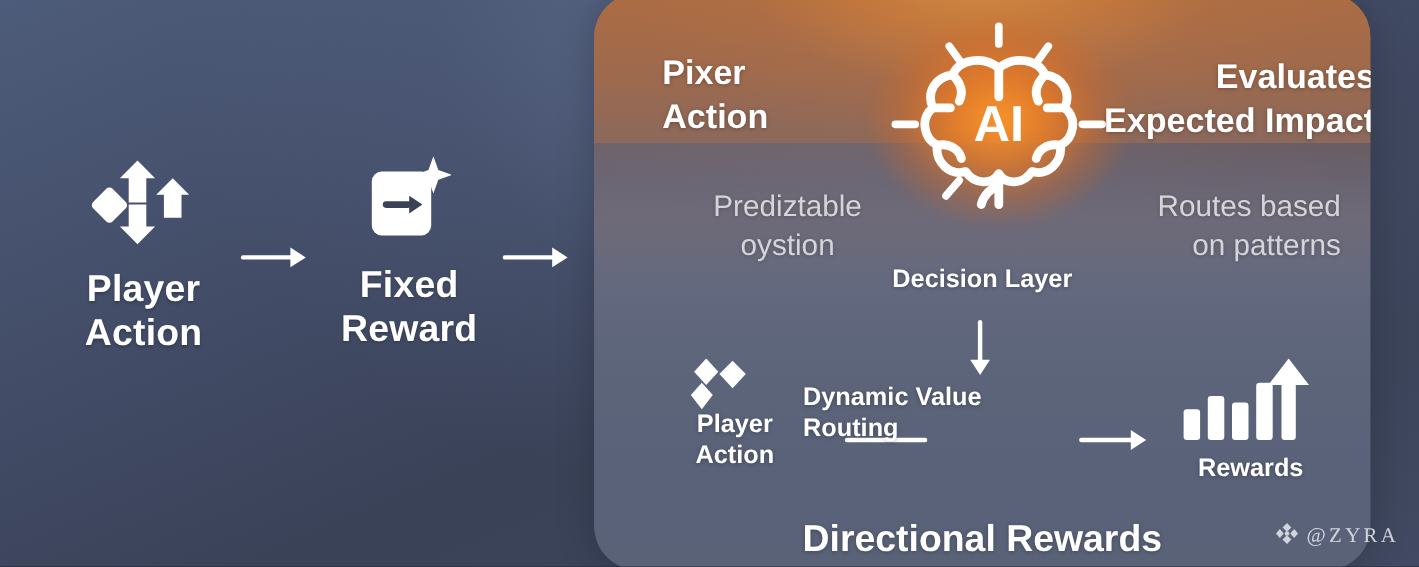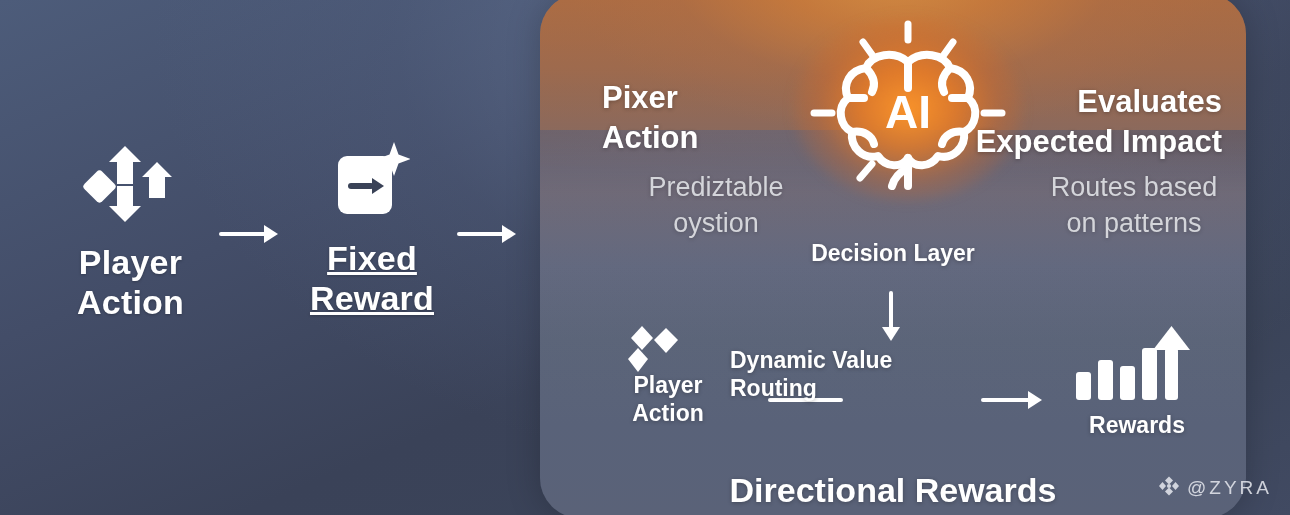--- a/index.html
+++ b/index.html
@@ -39,21 +39,21 @@
     white-space: pre-line;
     text-shadow: 0 1px 3px rgba(0,0,0,0.25);
   }
   .node-icon {
     display: block;
     margin: 0 auto 12px auto;
   }
 
   
   #node-player-left { left: 18px; top: 140px; width: 225px; }
-  #node-fixed-reward { left: 262px; top: 140px; width: 220px; text-decoration: underline; }
+  #node-fixed-reward { left: 262px; top: 140px; width: 220px; }
 
   .arrow-right-flat {
     position: absolute;
     height: 4px;
     background: #ffffff;
     border-radius: 2px;
   }
   .arrow-right-flat::after {
     content: "";
     position: absolute;
@@ -96,39 +96,38 @@
   .panel-text {
     position: absolute;
     color: #ffffff;
     white-space: pre-line;
     text-shadow: 0 1px 4px rgba(0,0,0,0.28);
   }
   .t-heading {
     font-size: 31px;
     font-weight: 700;
     line-height: 1.28;
-    margin-top: 32px;
   }
   .t-sub {
     font-size: 27px;
     font-weight: 500;
     line-height: 1.32;
     color: #d4d5da;
     text-shadow: 0 1px 4px rgba(0,0,0,0.22);
   }
   .t-big {
     font-size: 23px;
     font-weight: 600;
     line-height: 1.2;
   }
 
   #pixer-action      { left: 62px;  top: 52px;  width: 240px; text-align: left; }
   #predictable-note  { left: 36px;  top: 176px; width: 280px; text-align: center; }
-  #evaluates-impact  { left: 412px; top: 56px;  width: 270px; text-align: right; }
-  #routes-note       { left: 464px; top: 176px; width: 260px; text-align: center; }
+  #evaluates-impact  { left: 440px; top: 56px;  width: 270px; text-align: right; }
+  #routes-note       { left: 419px; top: 176px; width: 260px; text-align: right; }
   #decision-layer    { left: 173px; top: 246px; width: 360px; text-align: center; }
   #dynamic-routing   { left: 190px; top: 353px; width: 320px; text-align: left; }
   #player-action-2   { left: 38px;  top: 378px; width: 180px; text-align: center; }
   #rewards-label     { left: 492px; top: 418px; width: 210px; text-align: center; }
   #directional-rewards { left: 148px; top: 477px; width: 410px; text-align: center; font-size: 34px; font-weight: 700; }
 
   
   #brain-wrap {
     position: absolute;
     left: 262px;
@@ -203,20 +202,21 @@
     display: flex;
     align-items: center;
     gap: 7px;
     opacity: 0.85;
   }
   #watermark-text {
     color: #e7e9ef;
     font-size: 19px;
     letter-spacing: 3px;
     font-weight: 400;
+    font-family: Liberation Serif, serif;
   }
 </style>
 </head>
 <body>
 
 <div id="stage">
 
   <div class="left-flow">
 
     <div class="node" id="node-player-left">

